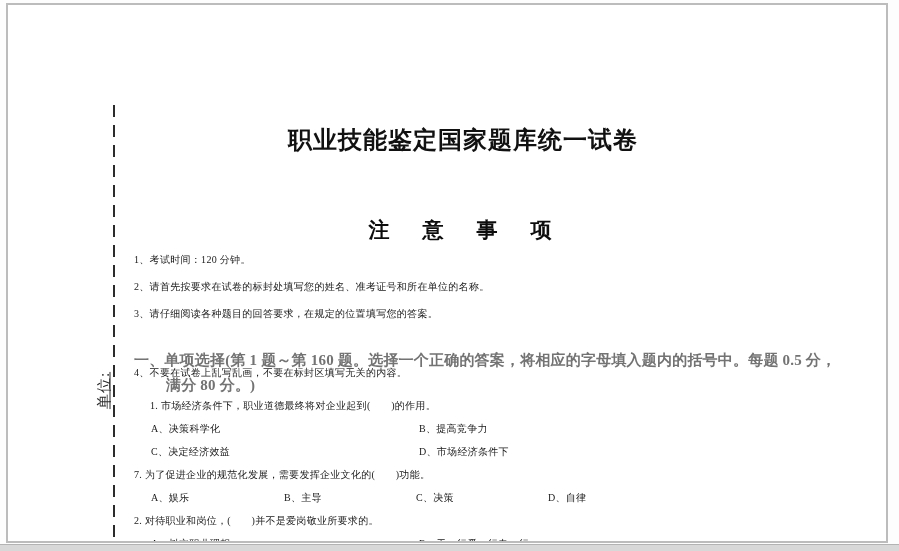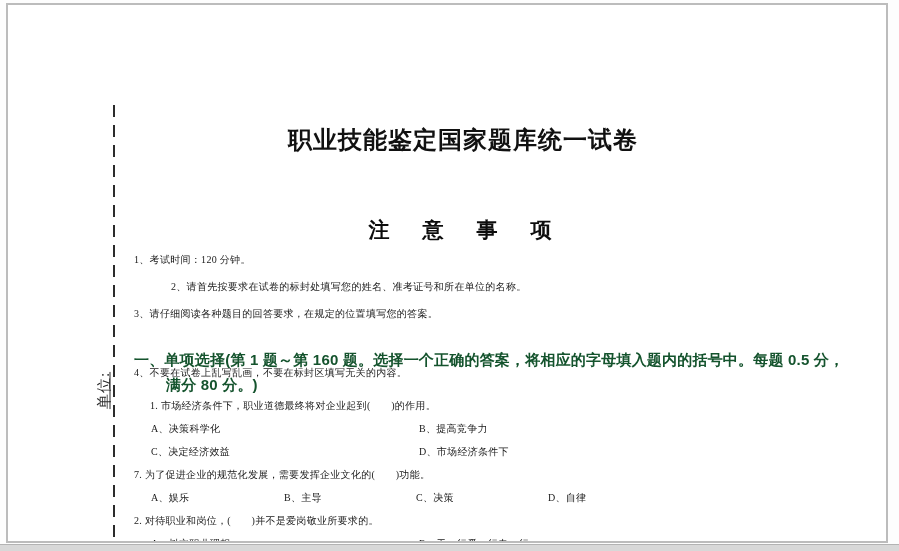--- a/index.html
+++ b/index.html
@@ -31,22 +31,22 @@
   .title-sub {
     top:157px; font-family:"Liberation Sans","DejaVu Sans",sans-serif;
     font-size:31px; font-weight:900; letter-spacing:1px; color:#0d0d0d;
   }
   .notice-heading {
     top:211px; font-family:"Liberation Sans","DejaVu Sans",sans-serif;
     font-size:21px; font-weight:bold; letter-spacing:6px; color:#0d0d0d;
   }
   .body-line { font-size:10px; color:#1a1a1a; letter-spacing:0.3px; }
   .bold-line {
-    font-family:Liberation Sans, sans-serif;
-    font-size:15px; font-weight:bold; color:#14532d; letter-spacing:0.2px;
+    font-family:Liberation Serif, serif;
+    font-size:15px; font-weight:bold; color:#737373; letter-spacing:0.2px;
   }
   .seal-line {
     position:absolute; left:105px; top:100px; width:2px; height:438px;
     background:repeating-linear-gradient(to bottom,#2b2b2b 0 12px,transparent 12px 20px);
   }
   .seal-label {
     position:absolute; left:68px; top:376px; width:56px;
     font-size:15px; color:#2a2a2a; text-align:center;
     transform:rotate(-90deg); transform-origin:center center;
     text-decoration:underline; letter-spacing:1px;
@@ -59,21 +59,21 @@
   <div class="page">
     <div class="layer">
 
       <div class="seal-line"></div>
       <div class="seal-label">单位:</div>
 
       <div class="centered title-main">职业技能鉴定国家题库统一试卷</div>
       <div class="centered notice-heading">注　意　事　项</div>
 
       <div class="abs body-line" style="left:126px; top:248px;">1、考试时间：120 分钟。</div>
-      <div class="abs body-line" style="left:126px; top:275px;margin-left:37px;">2、请首先按要求在试卷的标封处填写您的姓名、准考证号和所在单位的名称。</div>
+      <div class="abs body-line" style="left:126px; top:275px;">2、请首先按要求在试卷的标封处填写您的姓名、准考证号和所在单位的名称。</div>
       <div class="abs body-line" style="left:126px; top:302px;">3、请仔细阅读各种题目的回答要求，在规定的位置填写您的答案。</div>
       <div class="abs body-line" style="left:126px; top:329px;margin-top:32px;">4、不要在试卷上乱写乱画，不要在标封区填写无关的内容。</div>
 
       <div class="abs bold-line" style="left:126px; top:346px;">一、单项选择(第 1 题～第 160 题。选择一个正确的答案，将相应的字母填入题内的括号中。每题 0.5 分，</div>
       <div class="abs bold-line" style="left:158px; top:371px;">满分 80 分。)</div>
 
       <div class="abs body-line" style="left:126px; top:394px;margin-left:16px;">1.  市场经济条件下，职业道德最终将对企业起到(　　)的作用。</div>
       <div class="abs body-line" style="left:143px; top:417px;">A、决策科学化</div>
       <div class="abs body-line" style="left:143px; top:440px;">C、决定经济效益</div>
       <div class="abs body-line" style="left:411px; top:417px;">B、提高竞争力</div>

